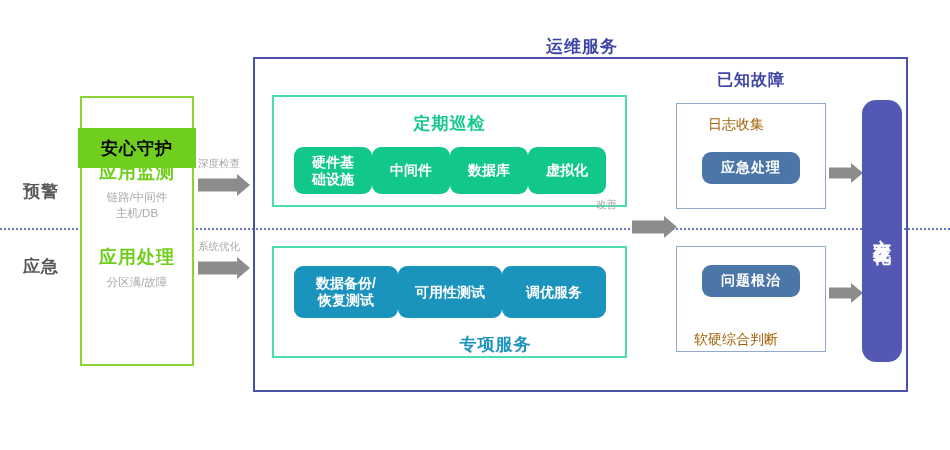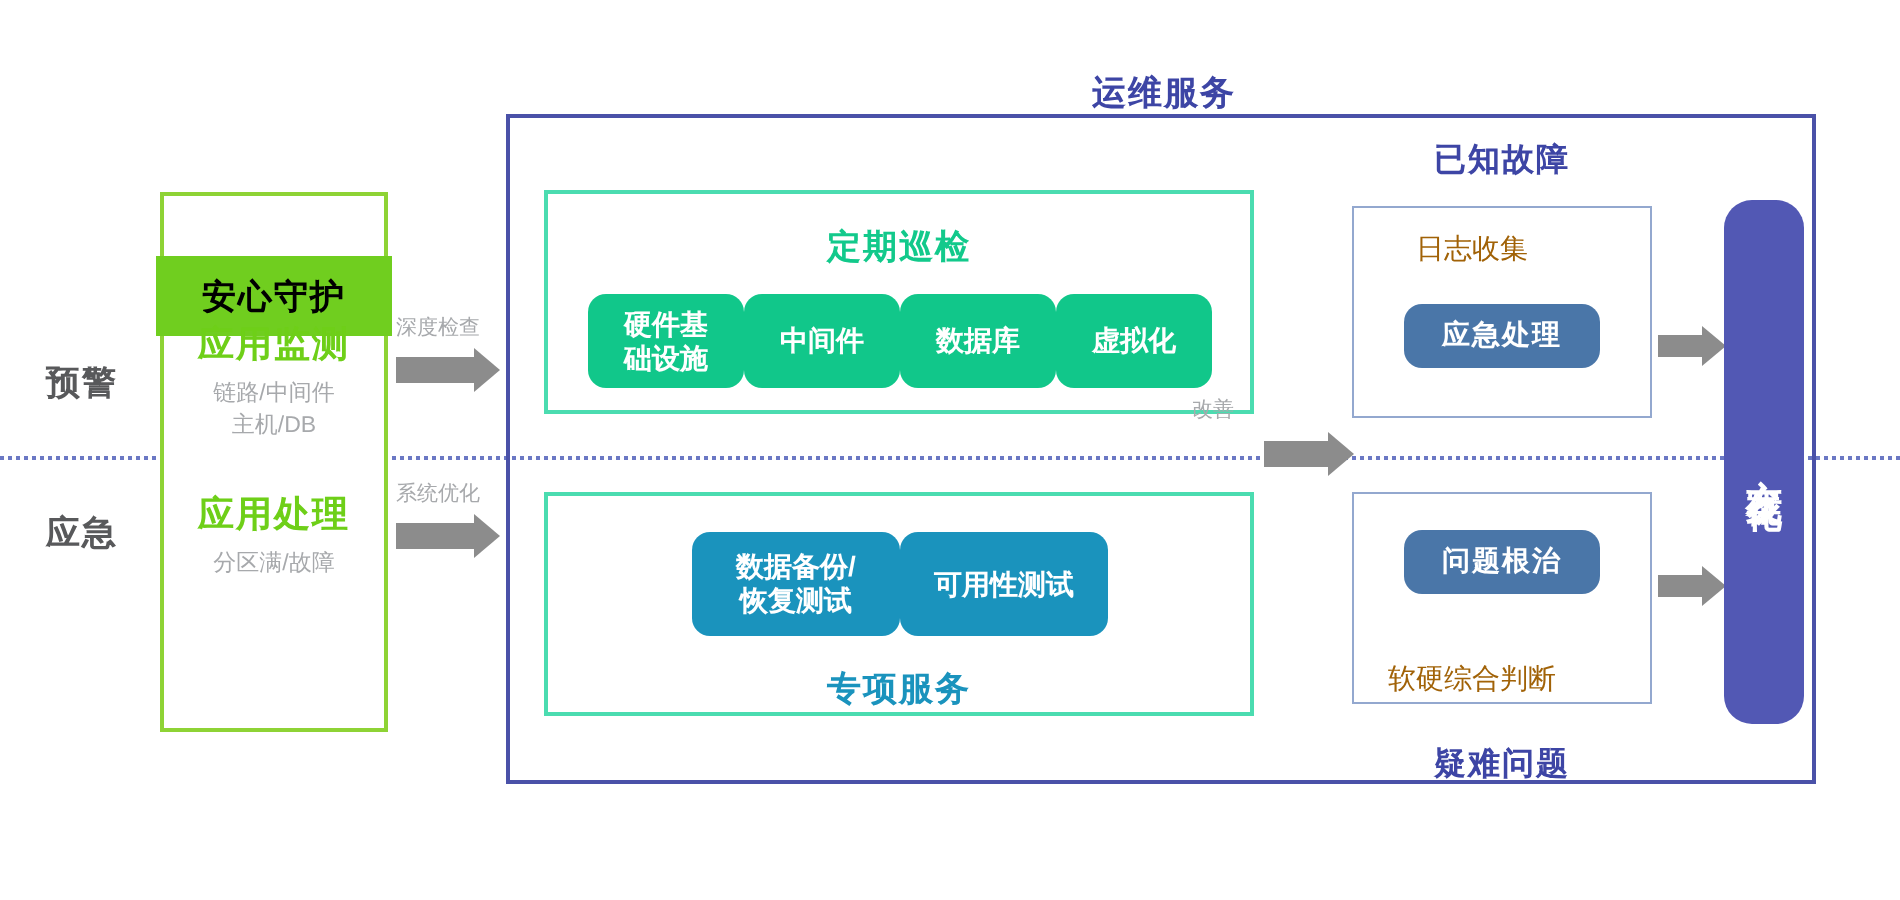--- a/index.html
+++ b/index.html
@@ -88,21 +88,21 @@
   .pill-blue{background:#1a93bd;}
   #inspect-pills .pill{width:78px;height:47px;font-size:14px;}
 
   
   #special-panel{
     position:absolute;left:272px;top:246px;width:355px;height:112px;
     border:2px solid #4bdcb0;box-sizing:border-box;background:#ffffff;
   }
   #special-title{
     position:absolute;left:272px;top:333px;width:355px;text-align:center;
-    font-size:17px;font-weight:bold;color:#1a93bd;letter-spacing:1px;
+    font-size:17px;font-weight:bold;color:#1a93bd;letter-spacing:1px;padding-left:46px;
   }
   #special-pills{left:284px;top:266px;width:332px;justify-content:center;}
   #special-pills .pill{width:104px;height:52px;font-size:14px;}
 
   
   #improve-arrow{left:632px;top:216px;width:44px;height:22px;}
   #improve-label{left:596px;top:198px;}
 
   
   .right-panel{
@@ -205,41 +205,41 @@
   </div>
 
   <div id="special-panel"></div>
   <div id="special-title">专项服务</div>
   <div id="special-pills" class="pill-row">
     <div class="pill pill-blue">
       <span><span>数据备份/</span><br>
       <span>恢复测试</span></span>
     </div>
     <div class="pill pill-blue">可用性测试</div>
+    <div class="pill pill-blue">调优服务</div>
   </div>
 
   <div class="arrow-label" id="improve-label">改善</div>
   <div class="arrow-grey" id="improve-arrow">
     <div class="shaft" style="width:32px;"></div>
     <div class="head" style="left:32px;"></div>
   </div>
 
   <div id="known-heading" class="right-heading">已知故障</div>
   <div id="known-panel" class="right-panel"></div>
   <div id="known-sub" class="right-sub">日志收集</div>
   <div id="known-btn" class="btn-blue">应急处理</div>
   <div class="arrow-grey" id="known-arrow">
     <div class="shaft" style="width:22px;height:11px;"></div>
     <div class="head" style="left:22px;border-top-width:10px;border-bottom-width:10px;border-left-width:12px;"></div>
   </div>
 
   <div id="hard-panel" class="right-panel"></div>
   <div id="hard-btn" class="btn-blue">问题根治</div>
   <div id="hard-sub" class="right-sub">软硬综合判断</div>
-  <div id="hard-heading" class="right-heading">疑难问题</div>
   <div class="arrow-grey" id="hard-arrow">
     <div class="shaft" style="width:22px;height:11px;"></div>
     <div class="head" style="left:22px;border-top-width:10px;border-bottom-width:10px;border-left-width:12px;"></div>
   </div>
 
   <div id="plan-bar">
     <span id="plan-bar-text">方案优化</span>
   </div>
 
 </div>

